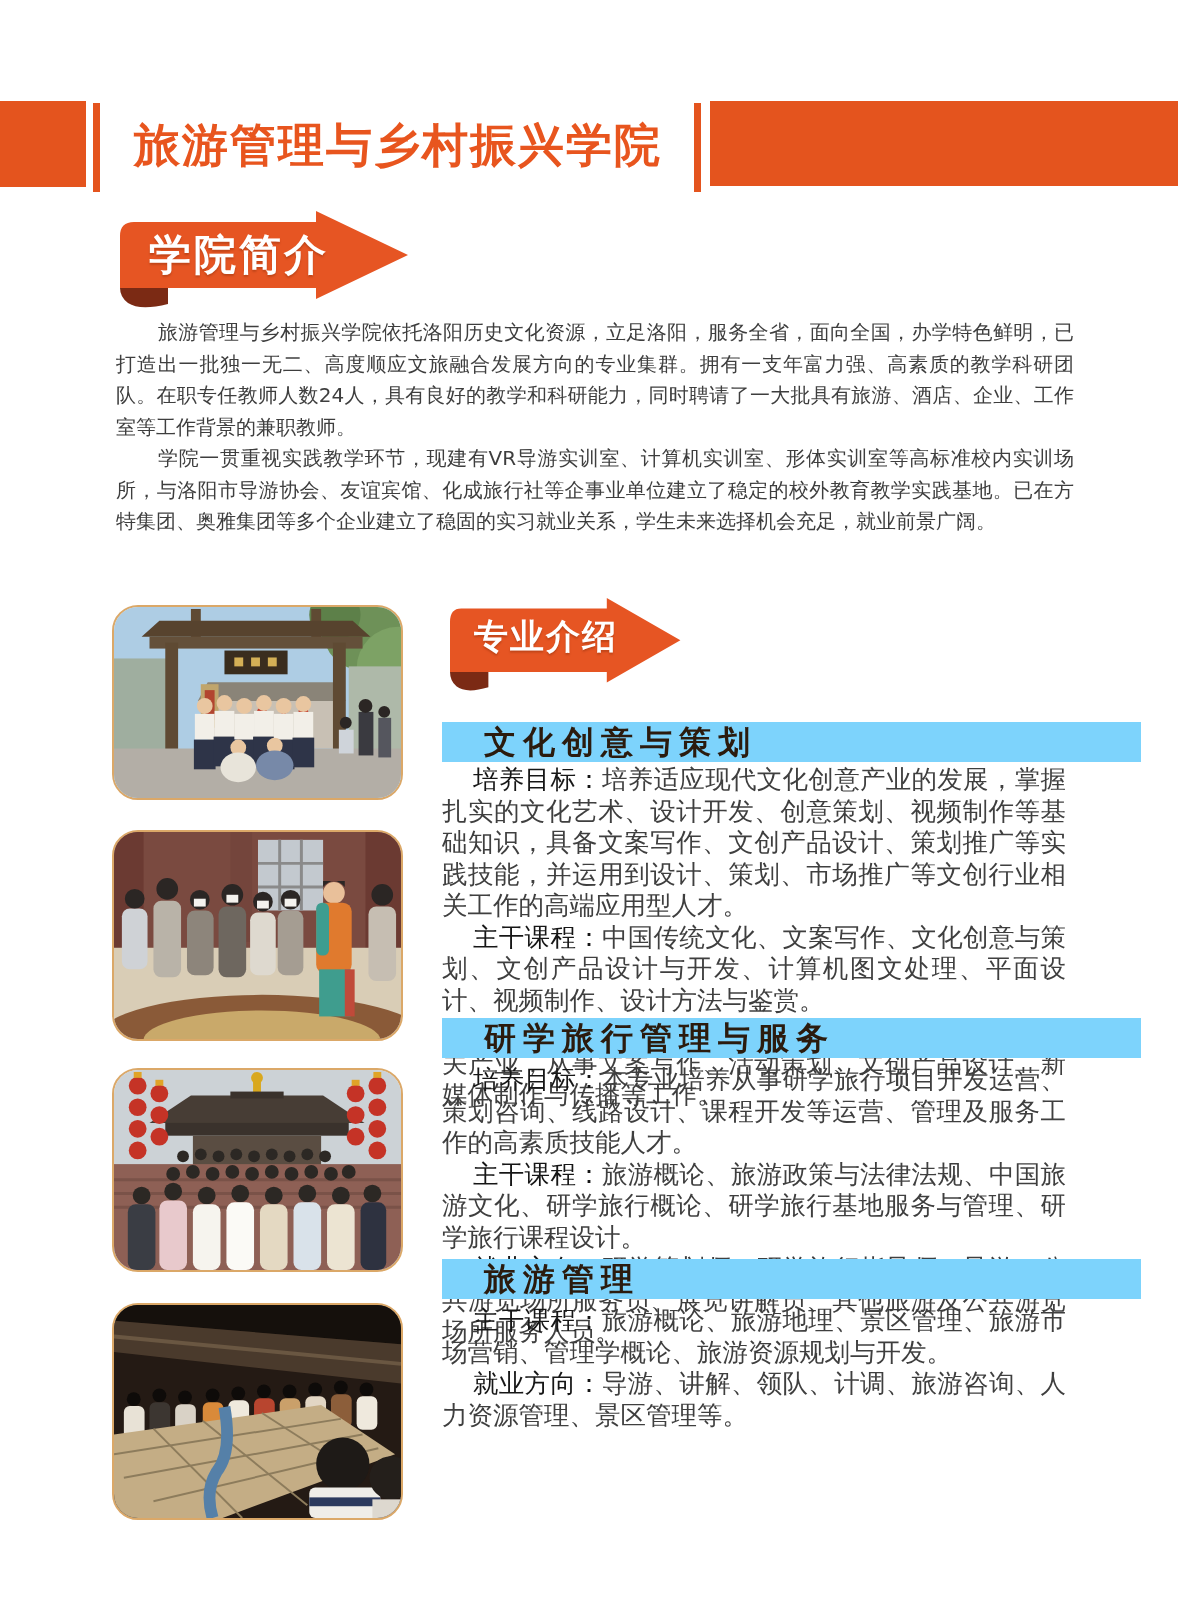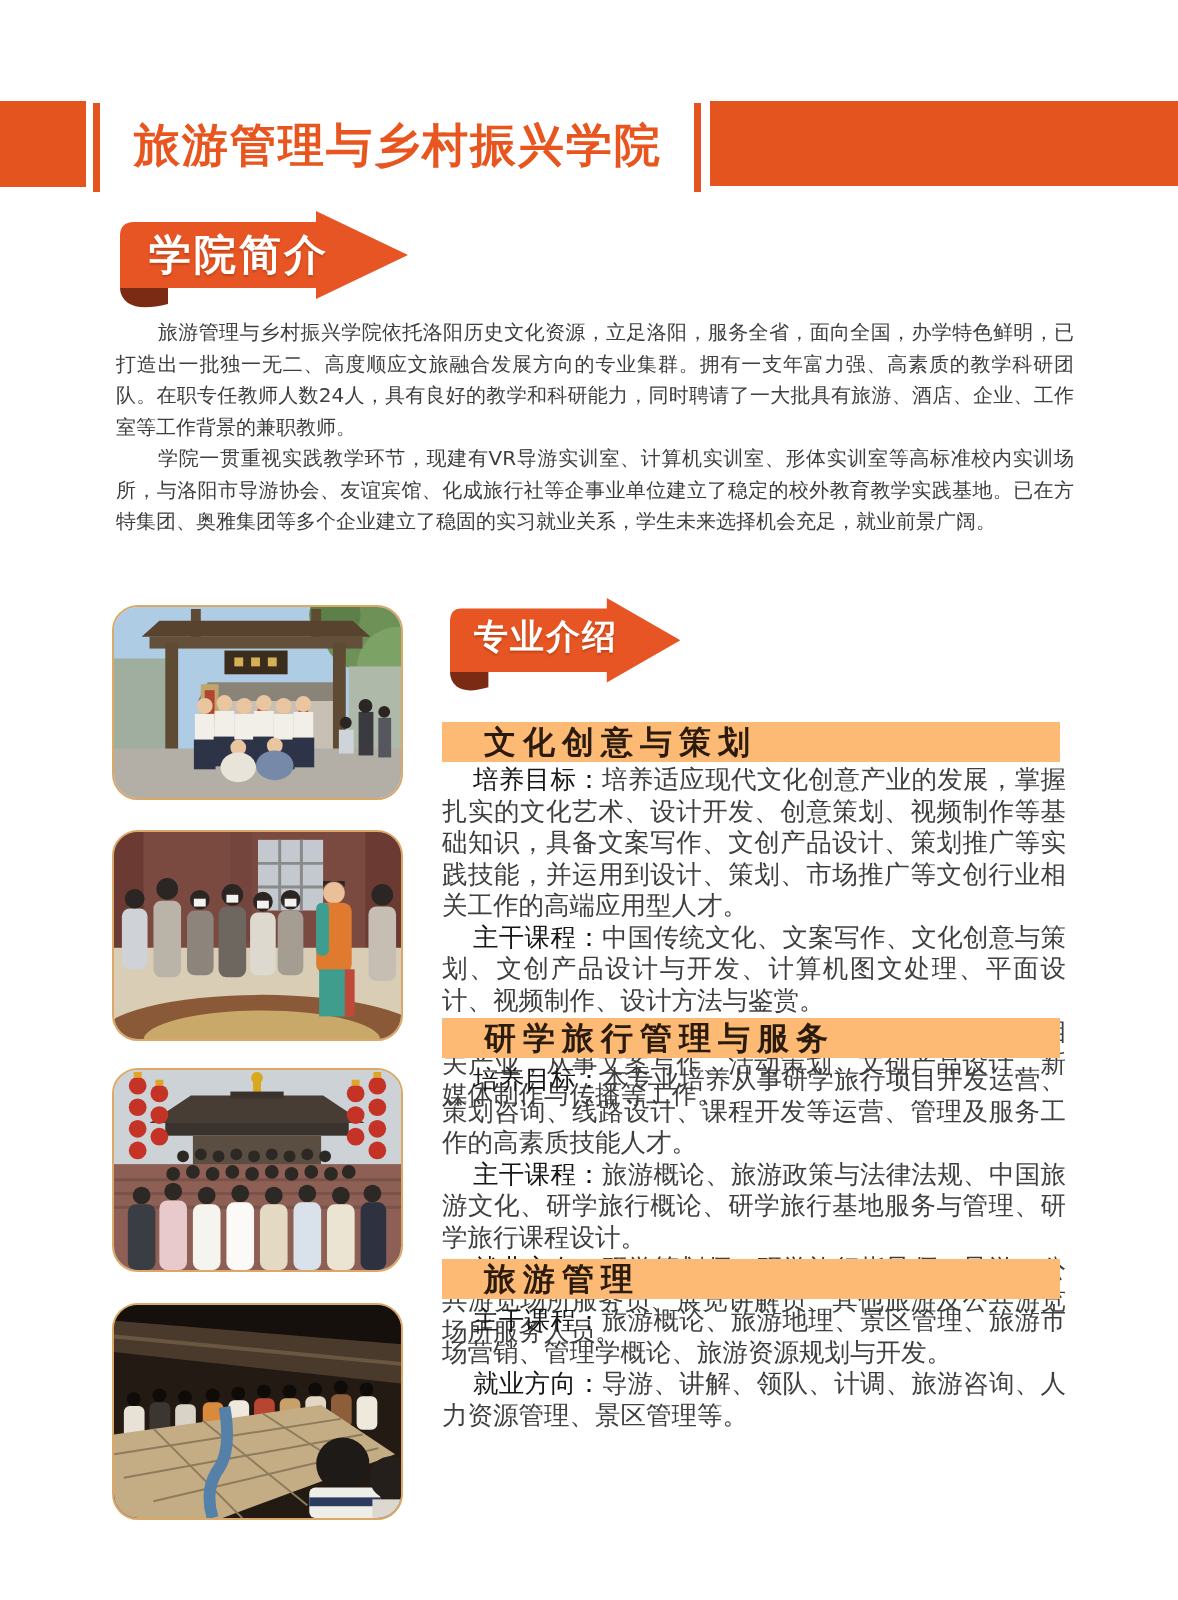--- a/index.html
+++ b/index.html
@@ -34,21 +34,21 @@
 
   
   .photo { position:absolute; left:112px; width:291px; border:2px solid #DBA868; border-radius:26px; overflow:hidden; background:#eee; }
   .photo svg { display:block; width:100%; height:100%; }
   .photo-1 { top:605px; height:195px; }
   .photo-2 { top:830px; height:211px; }
   .photo-3 { top:1068px; height:204px; }
   .photo-4 { top:1303px; height:217px; }
 
   
-  .sec-bar { position:absolute; left:442px; width:618px; height:40px; background:#fdba74;
+  .sec-bar { position:absolute; left:442px; width:699px; height:40px; background:#7dd3fc;
     display:flex; align-items:center; }
   .sec-bar .sec-title { margin-left:42px; font-family:"DejaVu Serif","Liberation Serif",serif;
     font-weight:bold; font-size:32px; color:#2B1B0E; letter-spacing:7px; line-height:40px; }
   .bar-1 { top:722px; } .bar-2 { top:1018px; } .bar-3 { top:1259px; }
 
   .sec-text { position:absolute; left:442px; width:624px; font-size:25.5px; line-height:31.5px;
     color:#3f3f3f; text-align:justify; }
   .sec-text p { text-indent:31px; }
   .sec-text b { color:#161616; font-weight:normal; }
   .text-1 { top:764px; } .text-2 { top:1064px; } .text-3 { top:1305px; }

